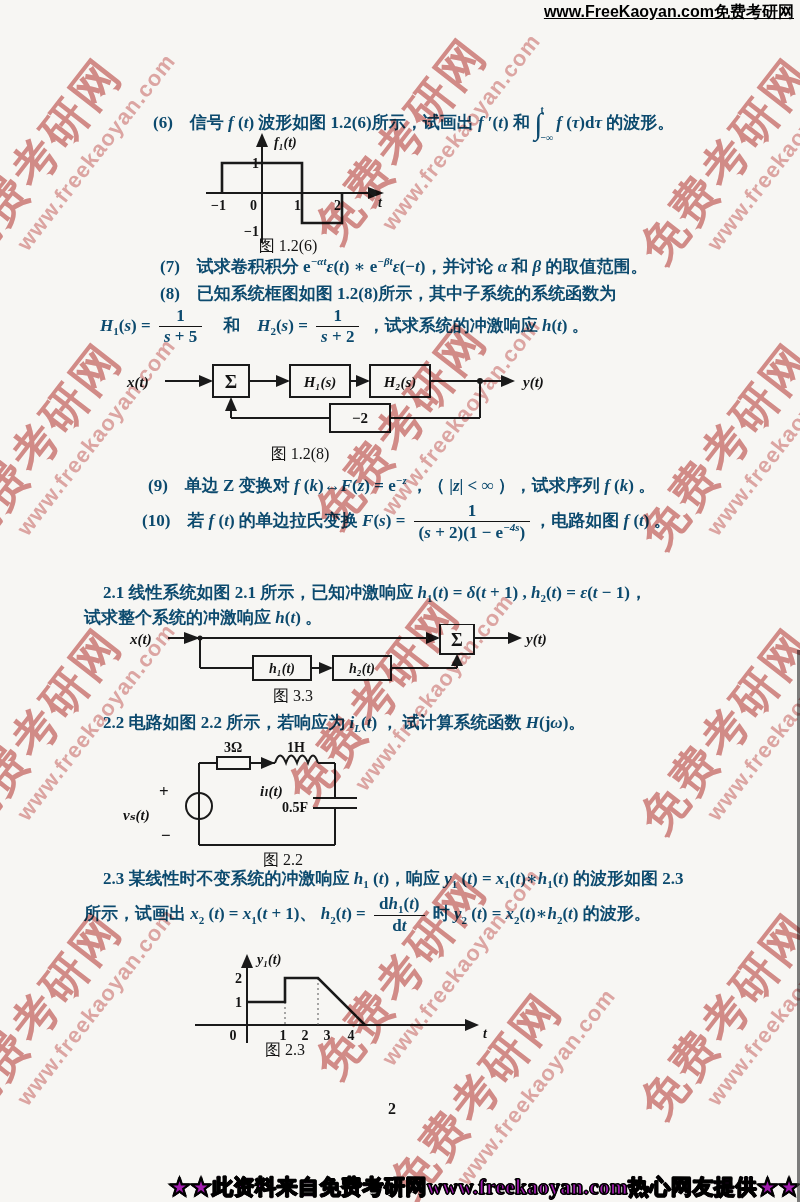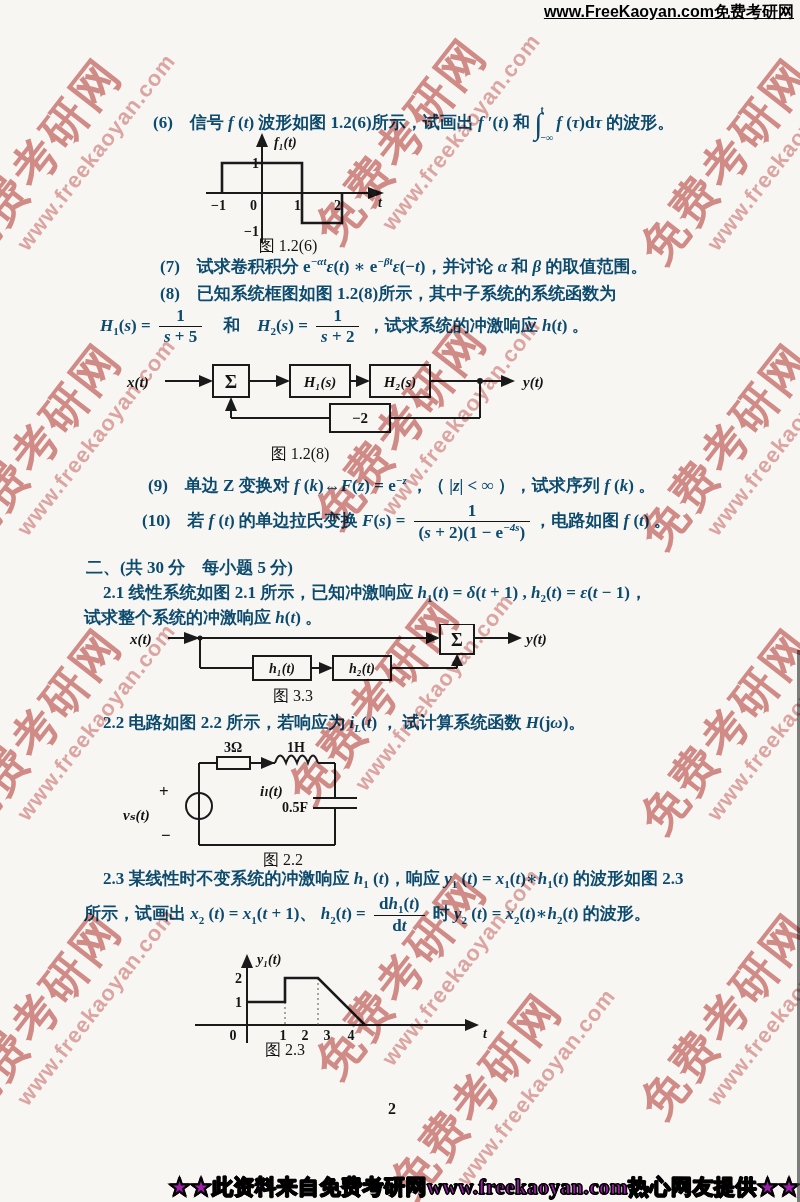--- a/index.html
+++ b/index.html
@@ -115,21 +115,20 @@
     </svg>
     <div class="cap" style="left:55px;top:84px;width:240px">图 1.2(8)</div>
   </div>
 
   <div class="tl" style="left:148px;top:475px"><span>(9)　单边 Z 变换对 </span><span class="i">f</span><span> (</span><span class="i">k</span><span>)↔</span><span class="i">F</span><span>(</span><span class="i">z</span><span>) = e</span><span class="sup i">−z</span><span> ，（ |</span><span class="i">z</span><span>| &lt; ∞ ），试求序列 </span><span class="i">f</span><span> (</span><span class="i">k</span><span>) 。</span></div>
   <div class="tl" style="left:142px;top:501px"><span>(10)　若 </span><span class="i">f</span><span> (</span><span class="i">t</span><span>) 的单边拉氏变换 </span><span class="i">F</span><span>(</span><span class="i">s</span><span>) = </span><span class="frac">
         <span class="fnum"><span>1</span></span>
         <span class="fden"><span>(</span><span class="i">s</span><span> + 2)(1 − e</span><span class="sup i">−4s</span><span>)</span></span>
       </span><span>，电路如图 </span><span class="i">f</span><span> (</span><span class="i">t</span><span>) 。</span></div>
 
-  <div class="tl" style="left:86px;top:557px"><span>二、(共 30 分　每小题 5 分)</span></div>
   <div class="tl" style="left:103px;top:582px"><span>2.1 线性系统如图 2.1 所示，已知冲激响应 </span><span class="i">h</span><span class="sub">1</span><span>(</span><span class="i">t</span><span>) = </span><span class="i">δ</span><span>(</span><span class="i">t</span><span> + 1) , </span><span class="i">h</span><span class="sub">2</span><span>(</span><span class="i">t</span><span>) = </span><span class="i">ε</span><span>(</span><span class="i">t</span><span> − 1)，</span></div>
   <div class="tl" style="left:84px;top:607px"><span>试求整个系统的冲激响应 </span><span class="i">h</span><span>(</span><span class="i">t</span><span>) 。</span></div>
 
   <div class="fig" style="left:128px;top:624px;width:440px;height:85px">
     <svg width="440" height="62" viewBox="0 0 440 62">
       <g stroke="#1a1a1a" stroke-width="2" fill="none">
         <line x1="40" y1="14" x2="310" y2="14"></line>
         <line x1="72" y1="14" x2="72" y2="44"></line>
         <line x1="72" y1="44" x2="125" y2="44"></line>
         <line x1="183" y1="44" x2="203" y2="44"></line>

